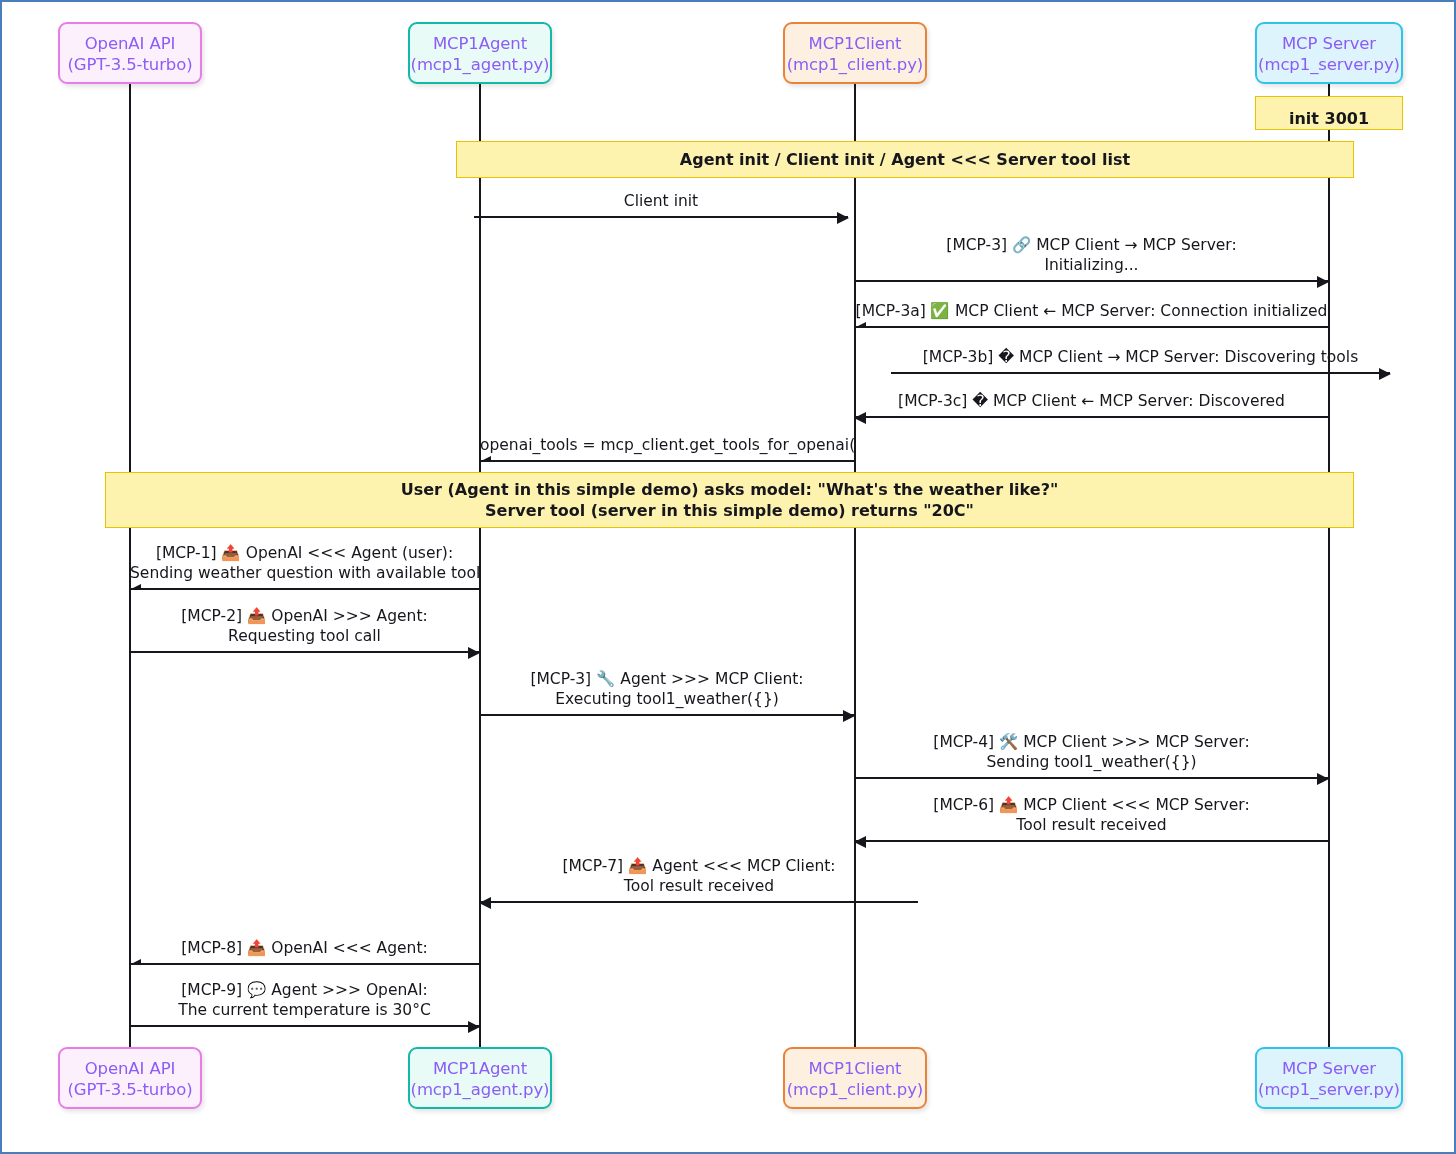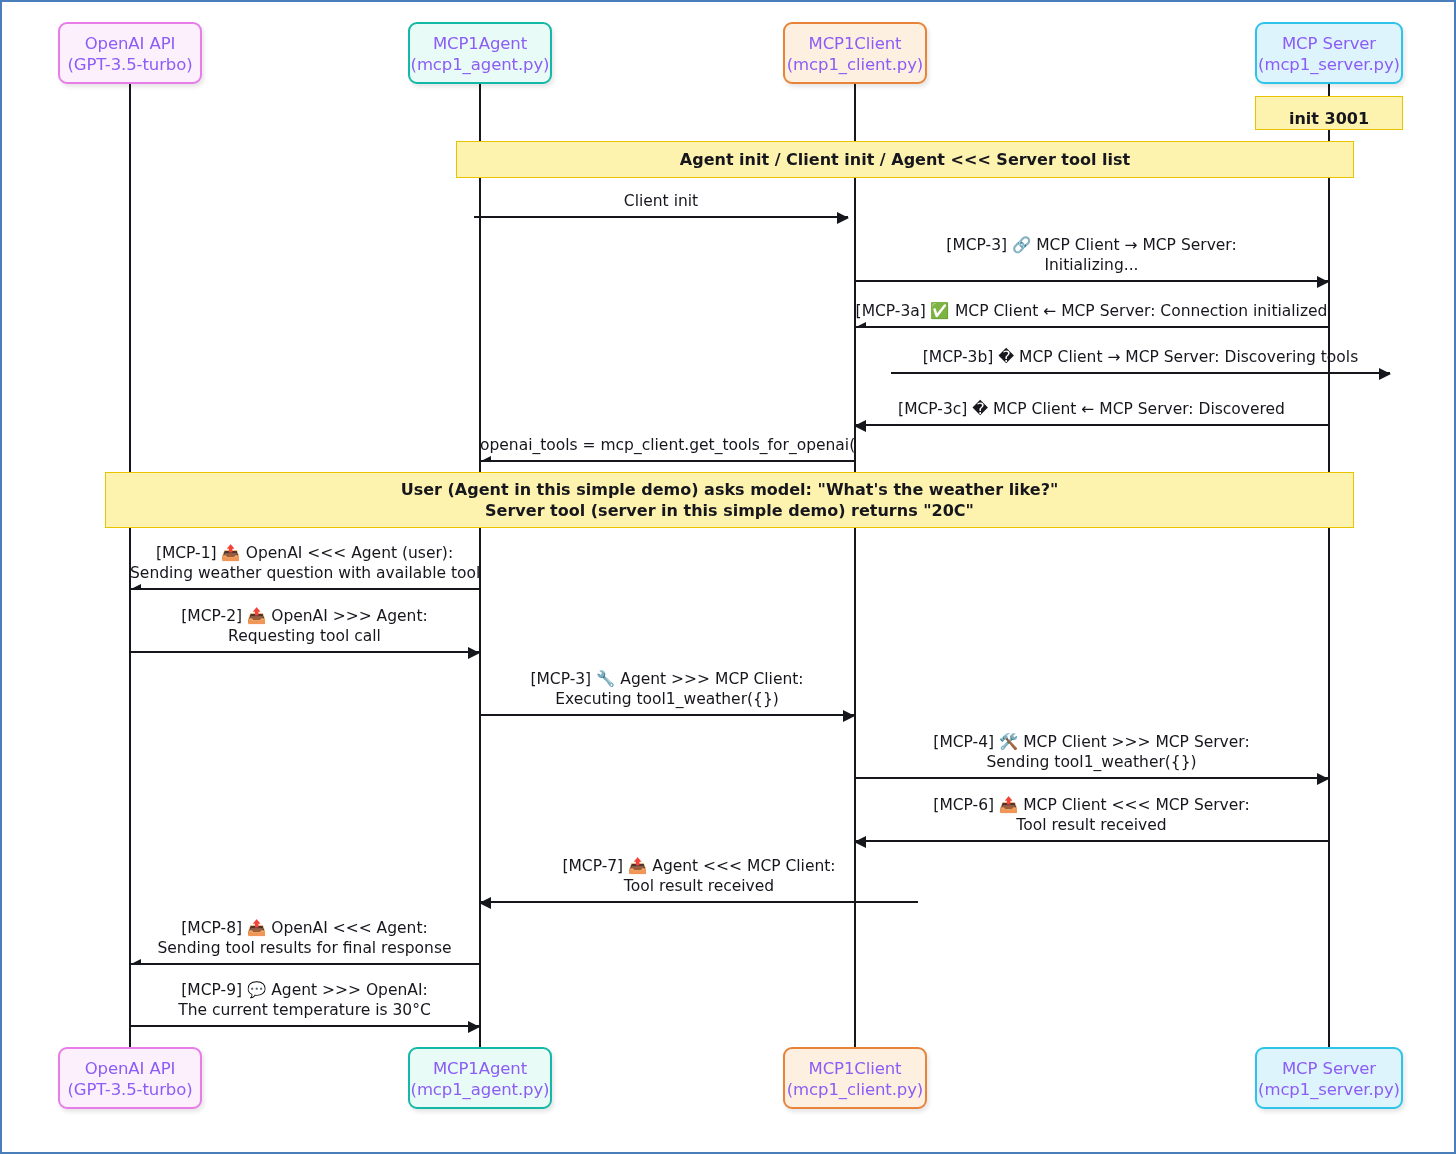--- a/index.html
+++ b/index.html
@@ -165,21 +165,21 @@
     <div class="line"></div>
     <div class="arrowhead left"></div>
   </div>
 
   <div class="msg" style="left:853px; top:342px; width:499px; height:30px;margin-left:36px;">
     <div class="label">[MCP-3b] � MCP Client → MCP Server: Discovering tools</div>
     <div class="line"></div>
     <div class="arrowhead right"></div>
   </div>
 
-  <div class="msg" style="left:853px; top:386px; width:473px; height:30px;margin-top:8px;">
+  <div class="msg" style="left:853px; top:386px; width:473px; height:30px;">
     <div class="label">[MCP-3c] � MCP Client ← MCP Server: Discovered</div>
     <div class="line"></div>
     <div class="arrowhead left"></div>
   </div>
 
   <div class="msg clipmask" style="left:478px; top:430px; width:374px; height:30px;">
     <div class="label">openai_tools = mcp_client.get_tools_for_openai()</div>
     <div class="line"></div>
     <div class="arrowhead left"></div>
   </div>
@@ -239,21 +239,20 @@
       <div>[MCP-7] 📤 Agent &lt;&lt;&lt; MCP Client:</div>
       <div>Tool result received</div>
     </div>
     <div class="line"></div>
     <div class="arrowhead left"></div>
   </div>
 
   <div class="msg clipmask" style="left:128px; top:915px; width:349px; height:48px;">
     <div class="label twoline">
       <div>[MCP-8] 📤 OpenAI &lt;&lt;&lt; Agent:</div>
-      <div>Sending tool results for final response</div>
     </div>
     <div class="line"></div>
     <div class="arrowhead left"></div>
   </div>
 
   <div class="msg" style="left:128px; top:977px; width:349px; height:48px;">
     <div class="label twoline">
       <div>[MCP-9] 💬 Agent &gt;&gt;&gt; OpenAI:</div>
       <div>The current temperature is 30°C</div>
     </div>

